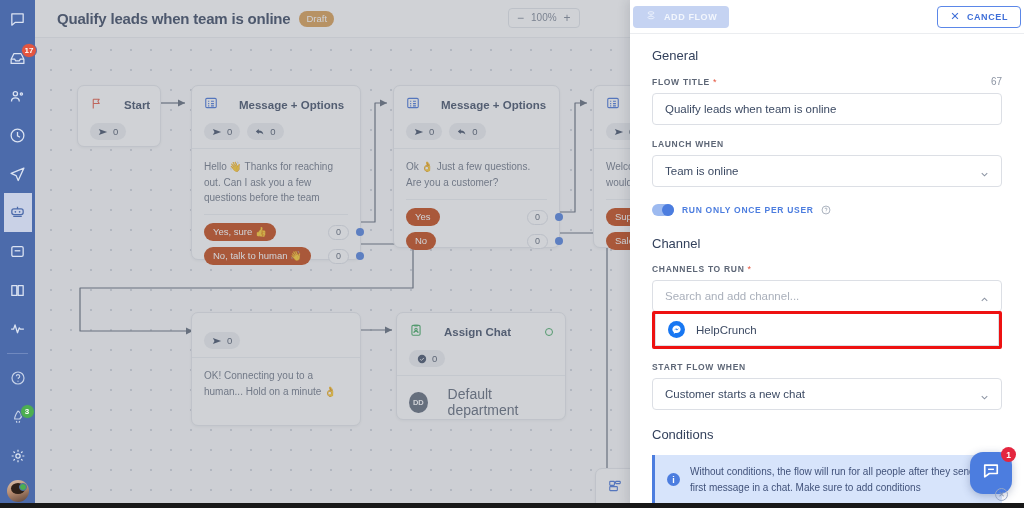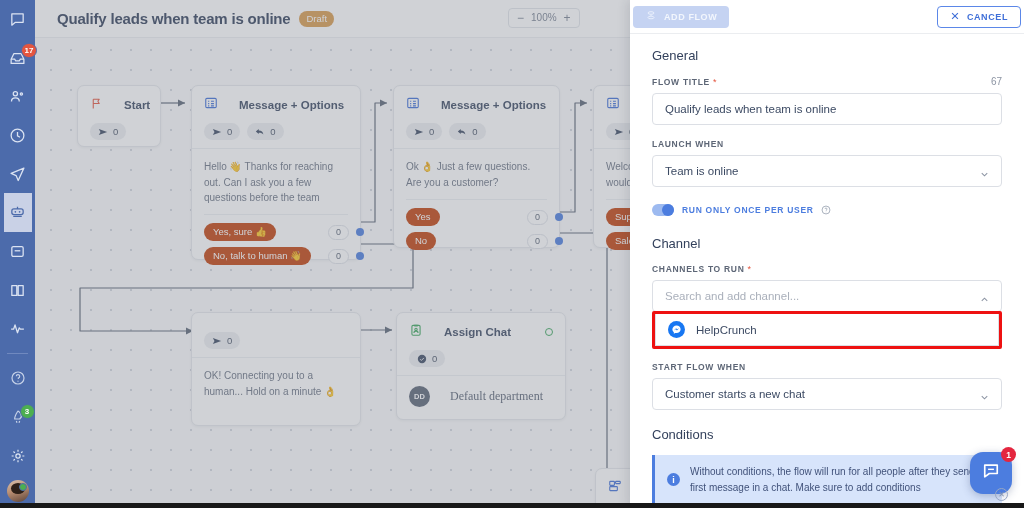--- a/index.html
+++ b/index.html
@@ -130,21 +130,21 @@
   .opt-handle {
     width: 8px; height: 8px; border-radius: 50%; background: #4c7ddf;
     margin-left: 7px; margin-right: -16px;
   }
   .dept-row { display: flex; align-items: center; }
   .dept-avatar {
     width: 21px; height: 21px; border-radius: 50%; background: #5a6475;
     color: #fff; font-size: 7.5px; font-weight: bold;
     display: flex; align-items: center; justify-content: center;
   }
-  .dept-label { font-size: 12px; color: #5a6475; margin-left: 20px; font-family: Liberation Serif, serif; }
+  .dept-label { font-size: 14px; color: #5a6475; margin-left: 20px; }
 
   
   #panel {
     position: absolute; right: 0; top: 0; width: 394px; height: 508px;
     background: #fff; box-shadow: -3px 0 10px rgba(30,40,60,0.12);
     z-index: 10; overflow: hidden;
   }
   #panel-header {
     height: 34px; border-bottom: 1px solid #ebedf0;
     display: flex; align-items: center; padding: 0 3px; background:#fff;text-align:center;

